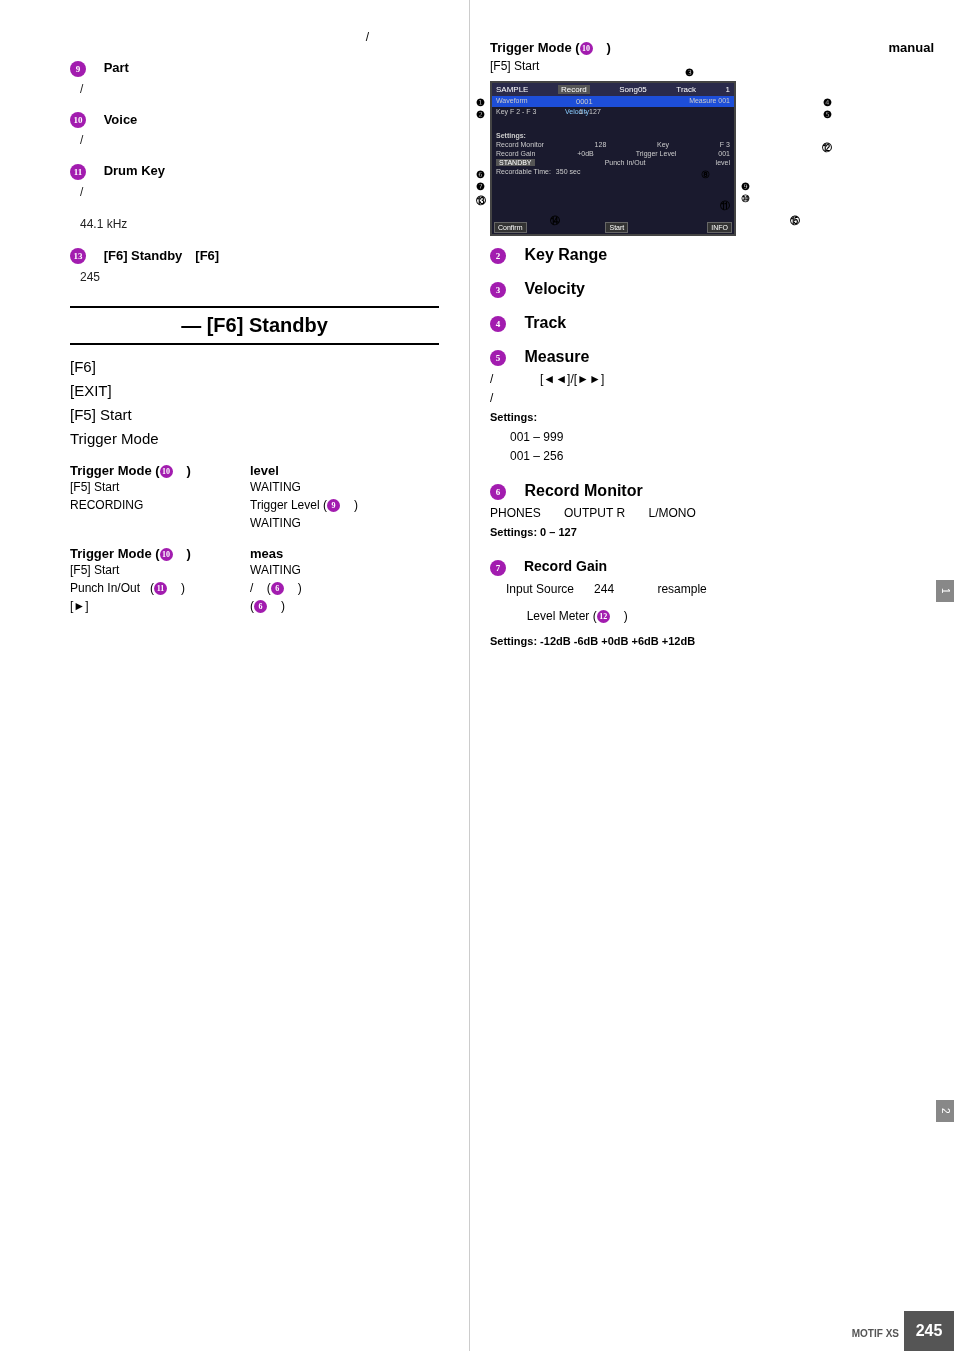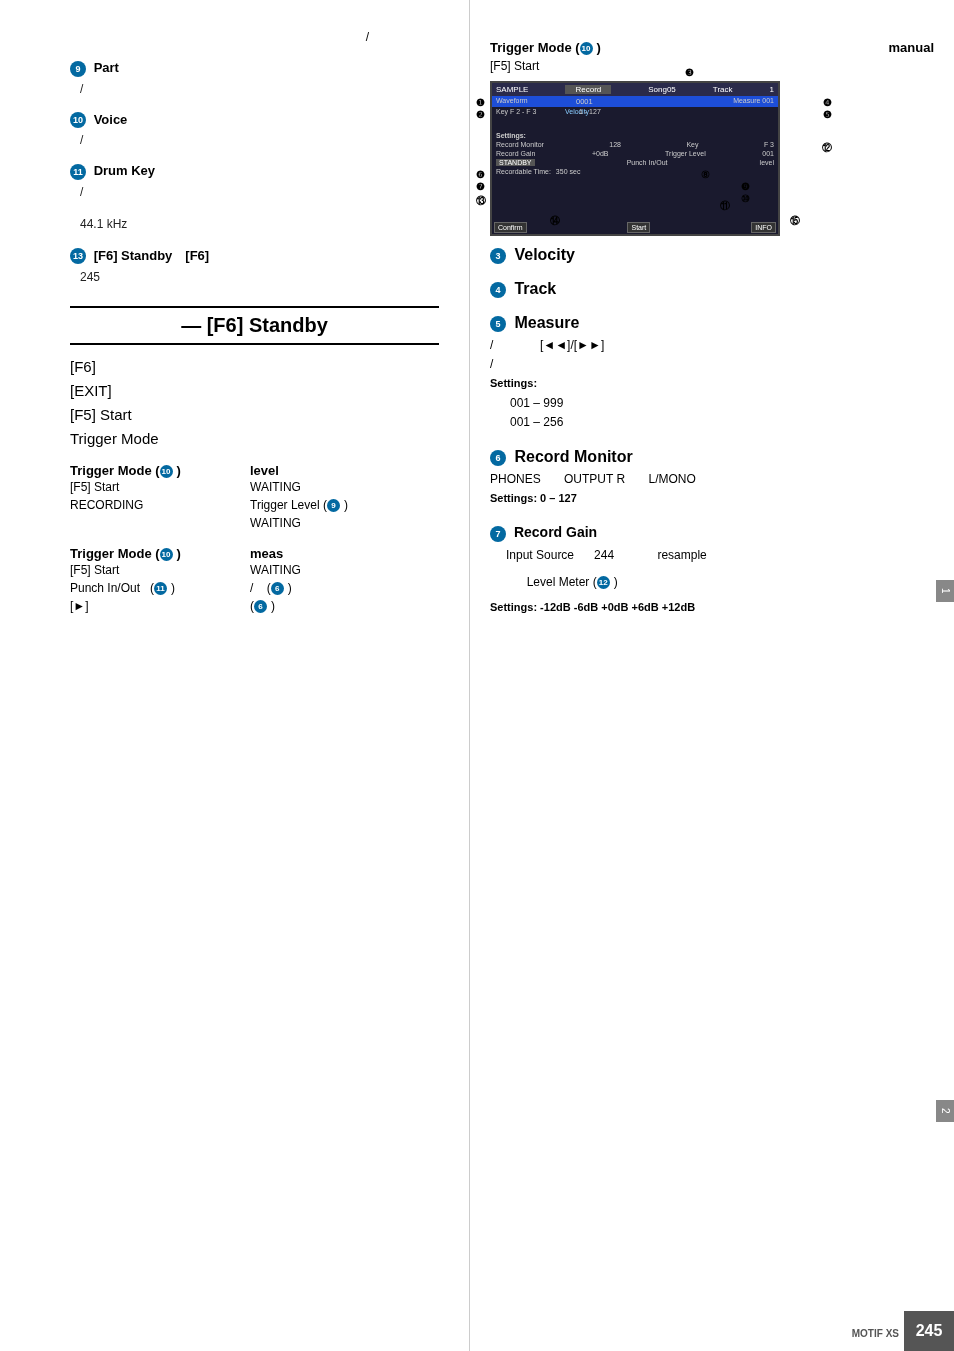--- a/index.html
+++ b/index.html
@@ -174,28 +174,29 @@
     .right-section-body {
       font-size: 12px;
       line-height: 1.6;
     }
 
     .circle-num {
       display: inline-block;
       width: 16px;
       height: 16px;
       border-radius: 50%;
-      background: #0369a1;
+      background: #a21caf;
       color: #fff;
       font-size: 9px;
       font-weight: bold;
       text-align: center;
       line-height: 16px;
-      margin-right: 4px;
+      margin-right: 14px;
       vertical-align: middle;
+      font-family: Liberation Serif, serif;
     }
 
     
     .screen-area {
       margin-bottom: 16px;
       position: relative;
     }
 
     .screen-img {
       width: 300px;
@@ -390,24 +391,24 @@
         Trigger Mode (<span class="circle-num" style="width:13px;height:13px;line-height:13px;font-size:8px;">10</span>)
       </span>
       <span class="bold-text">manual</span>
     </div>
     <p style="font-size:12px; margin-bottom:8px;">[F5] Start</p>
 
     <div class="screen-area" style="position:relative; width:320px; margin-bottom:10px;">
 
       <div style="position:absolute; top:-14px; left:195px; font-size:10px; font-weight:bold;">❸</div>
 
-      <div class="screen-img" style="width:290px; height:155px;">
+      <div class="screen-img" style="width:246px; height:155px;">
         <div class="screen-header">
           <span>SAMPLE</span>
-          <span style="background:#555; padding:0 10px;">Record</span>
+          <span style="background:#555; padding:0 3px;">Record</span>
           <span>Song05</span>
           <span>Track</span>
           <span>1</span>
         </div>
         <div class="screen-row screen-highlight">
           <span style="width:80px; font-size:7px;">Waveform</span>
           <span style="width:40px;">0001</span>
           <span style="flex:1;text-align:right; font-size:7px;">
             <span>Measure</span>
             <span>001</span>
@@ -461,20 +462,26 @@
       <div style="position:absolute; top:100px; right:60px; font-size:10px; font-weight:bold;">❾</div>
       <div style="position:absolute; top:112px; right:60px; font-size:10px; font-weight:bold;">⑩</div>
       <div style="position:absolute; top:118px; right:80px; font-size:10px; font-weight:bold;">⑪</div>
       <div style="position:absolute; top:60px; right:-22px; font-size:10px; font-weight:bold;">⑫</div>
       <div style="position:absolute; bottom:28px; left:-14px; font-size:10px; font-weight:bold;">⑬</div>
       <div style="position:absolute; bottom:8px; left:60px; font-size:10px; font-weight:bold;">⑭</div>
       <div style="position:absolute; bottom:8px; right:10px; font-size:10px; font-weight:bold;">⑮</div>
     </div>
 
 
+    <div class="right-section">
+      <div class="right-section-title">
+        <span class="circle-num">2</span>
+        <span>Key Range</span>
+      </div>
+    </div>
 
     <div class="right-section">
       <div class="right-section-title">
         <span class="circle-num">3</span>
         <span>Velocity</span>
       </div>
     </div>
 
     <div class="right-section">
       <div class="right-section-title">

